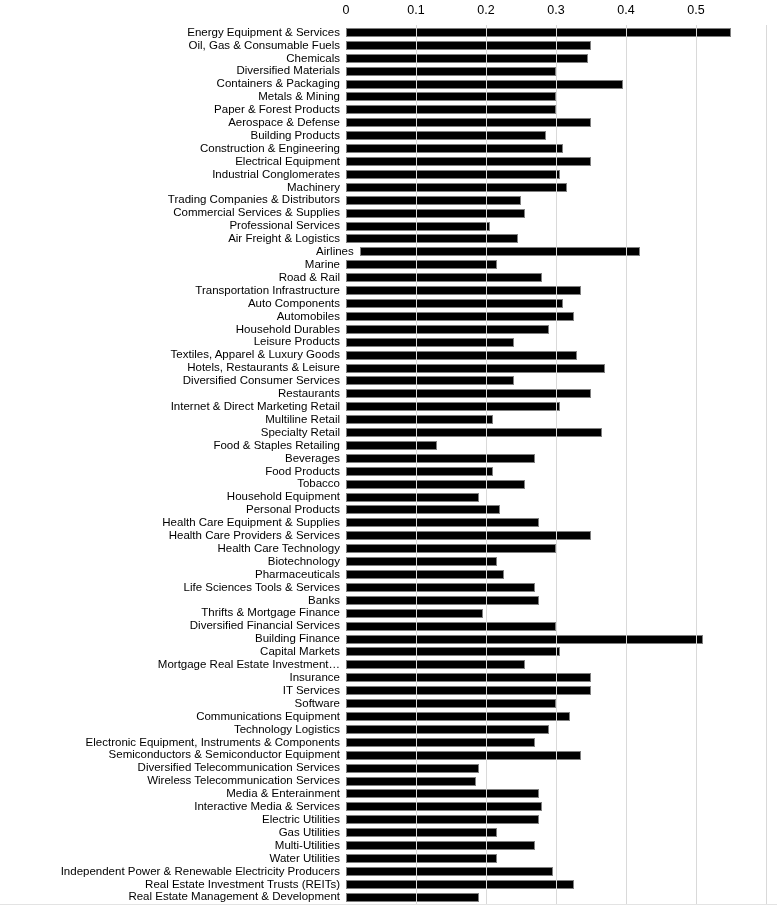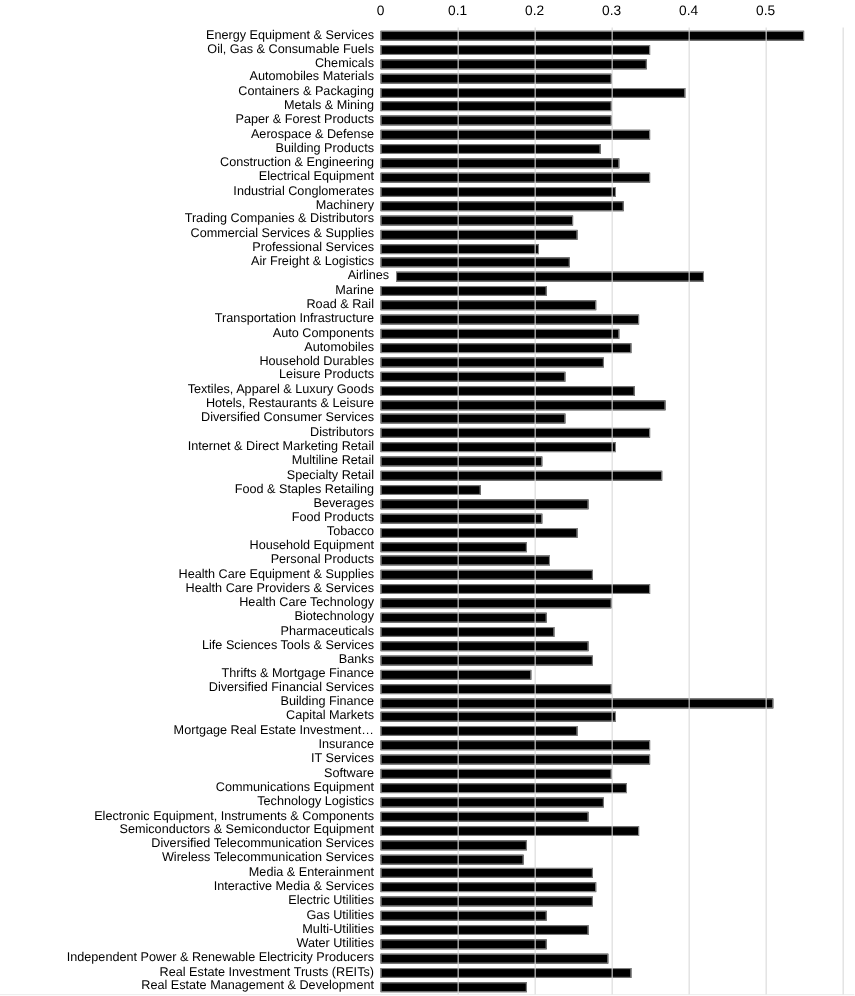--- a/index.html
+++ b/index.html
@@ -114,21 +114,21 @@
             <div class="bar" title="Oil, Gas &amp; Consumable Fuels: 0.35" style="width: 245px; background: rgb(0, 0, 0);"></div>
           </div>
         </div>
         <div class="bar-row">
           <div class="cat-label" style="width: 340px;">Chemicals</div>
           <div class="bar-track" style="width: 420px;">
             <div class="bar" title="Chemicals: 0.345" style="width: 241.5px; background: rgb(0, 0, 0);"></div>
           </div>
         </div>
         <div class="bar-row">
-          <div class="cat-label" style="width: 340px;">Automobiles Materials</div>
+          <div class="cat-label" style="width: 340px;">Diversified Materials</div>
           <div class="bar-track" style="width: 420px;">
             <div class="bar" title="Construction Materials: 0.3" style="width: 210px; background: rgb(0, 0, 0);"></div>
           </div>
         </div>
         <div class="bar-row">
           <div class="cat-label" style="width: 340px;">Containers &amp; Packaging</div>
           <div class="bar-track" style="width: 420px;">
             <div class="bar" title="Containers &amp; Packaging: 0.395" style="width: 276.5px; background: rgb(0, 0, 0);"></div>
           </div>
         </div>
@@ -264,21 +264,21 @@
             <div class="bar" title="Hotels, Restaurants &amp; Leisure: 0.37" style="width: 259px; background: rgb(0, 0, 0);"></div>
           </div>
         </div>
         <div class="bar-row">
           <div class="cat-label" style="width: 340px;">Diversified Consumer Services</div>
           <div class="bar-track" style="width: 420px;">
             <div class="bar" title="Diversified Consumer Services: 0.24" style="width: 168px; background: rgb(0, 0, 0);"></div>
           </div>
         </div>
         <div class="bar-row">
-          <div class="cat-label" style="width: 340px;">Distributors</div>
+          <div class="cat-label" style="width: 340px;">Restaurants</div>
           <div class="bar-track" style="width: 420px;">
             <div class="bar" title="Distributors: 0.35" style="width: 245px; background: rgb(0, 0, 0);"></div>
           </div>
         </div>
         <div class="bar-row">
           <div class="cat-label" style="width: 340px;">Internet &amp; Direct Marketing Retail</div>
           <div class="bar-track" style="width: 420px;">
             <div class="bar" title="Internet &amp; Direct Marketing Retail: 0.305" style="width: 213.5px; background: rgb(0, 0, 0);"></div>
           </div>
         </div>

